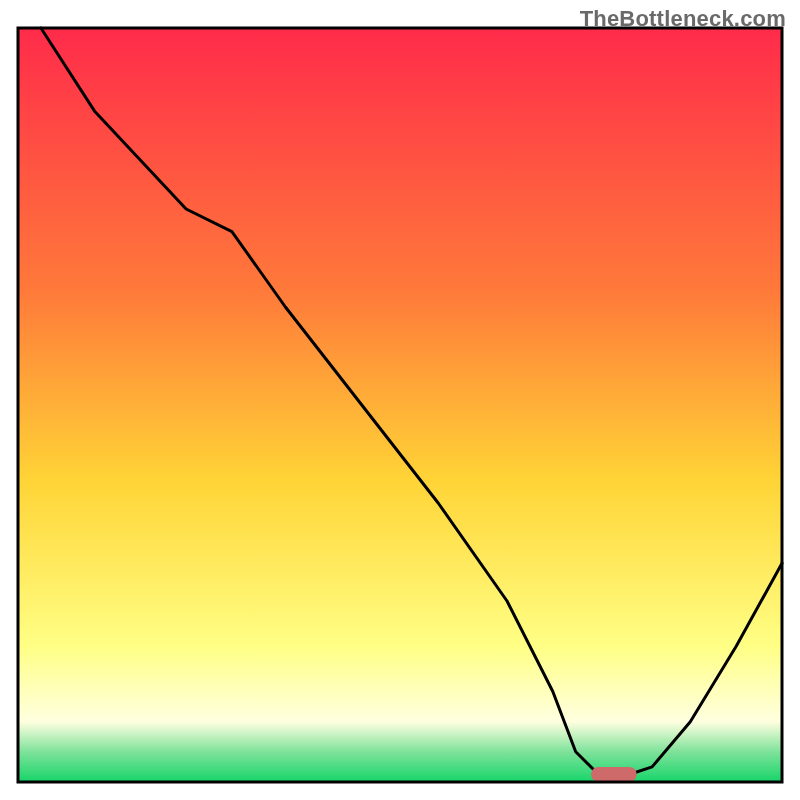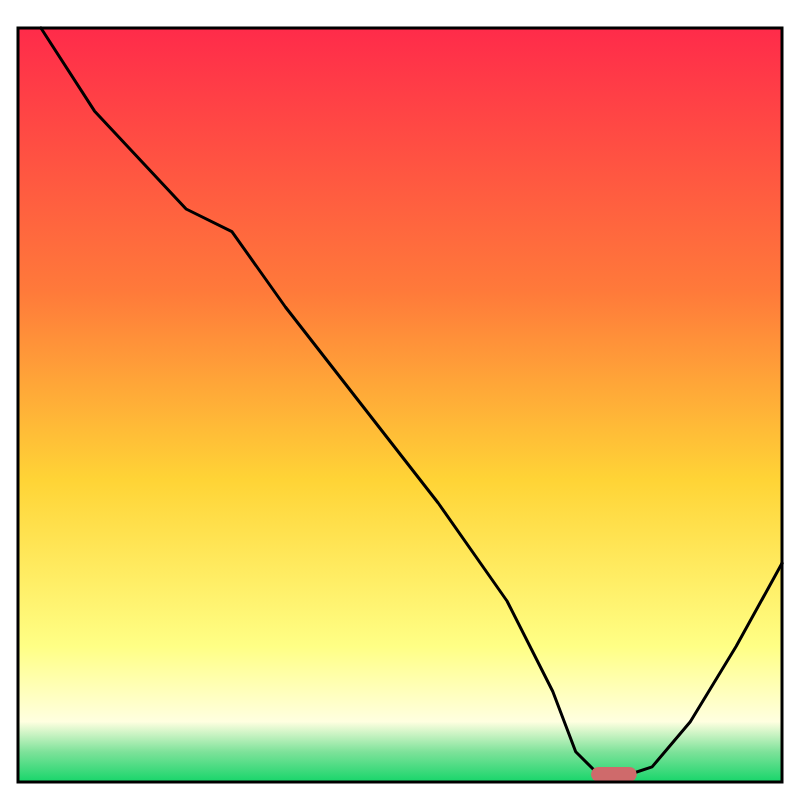--- a/index.html
+++ b/index.html
@@ -29,20 +29,21 @@
     position: absolute;
     top: 0;
     left: 0;
   }
 </style>
 </head>
 <body>
 
 <div class="stage">
 
+  <div class="watermark">TheBottleneck.com</div>
 
   <svg id="chart-svg" width="800" height="800">
     <defs>
       <linearGradient id="bg-grad" x1="0" y1="0" x2="0" y2="1">
         <stop id="g0" offset="0%" stop-color="#ff2b4a"></stop>
         <stop id="g1" offset="35%" stop-color="#ff7a3a"></stop>
         <stop id="g2" offset="60%" stop-color="#ffd436"></stop>
         <stop id="g3" offset="82%" stop-color="#ffff85"></stop>
         <stop id="g4" offset="92%" stop-color="#ffffe0"></stop>
         <stop id="g5" offset="96%" stop-color="#7ee29a"></stop>

